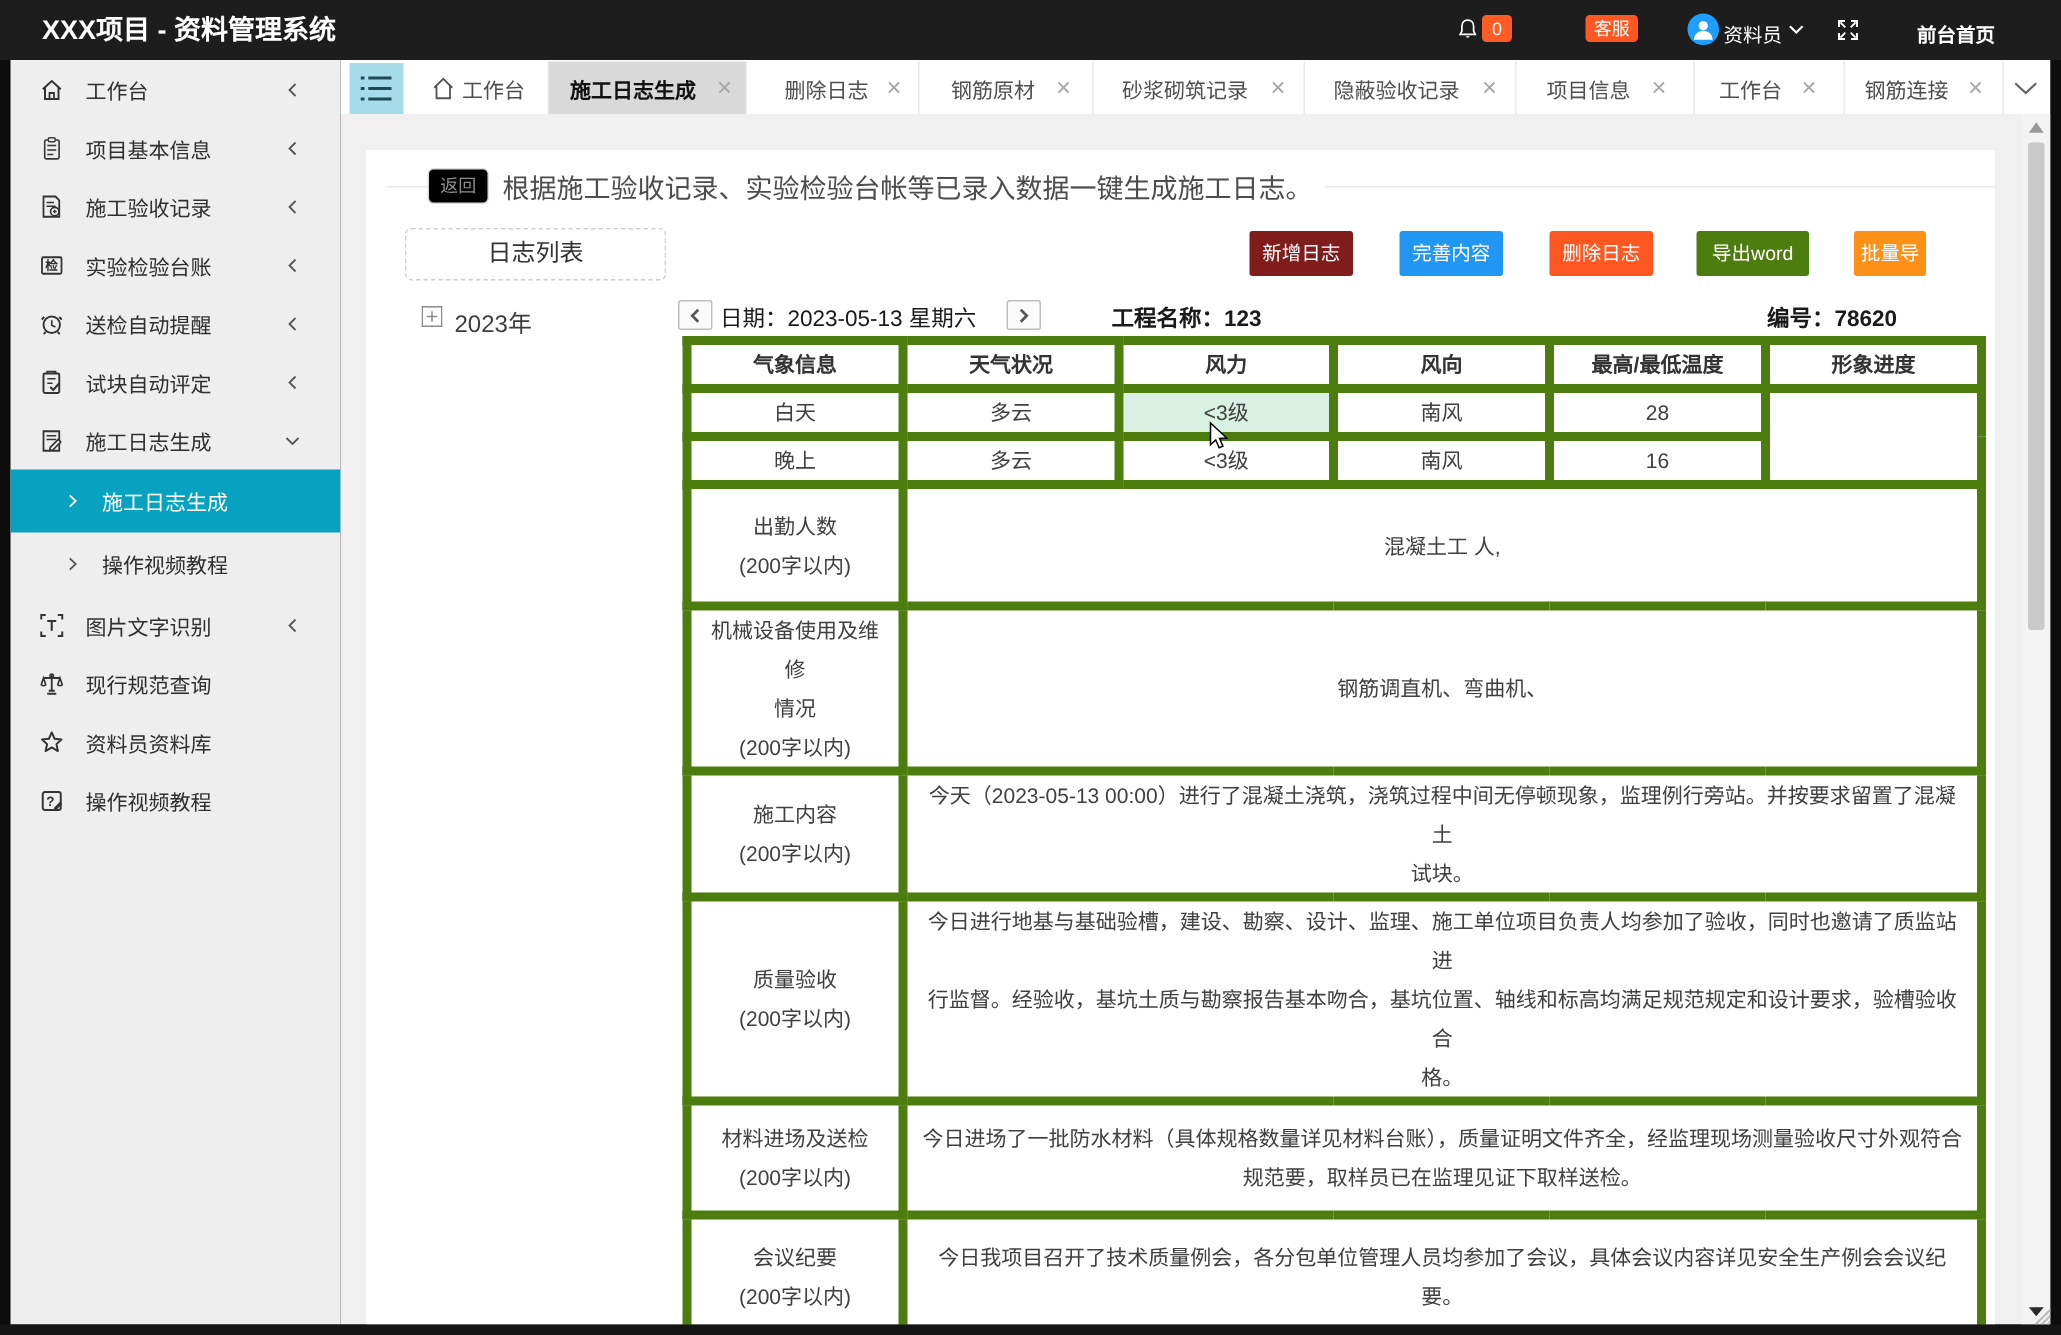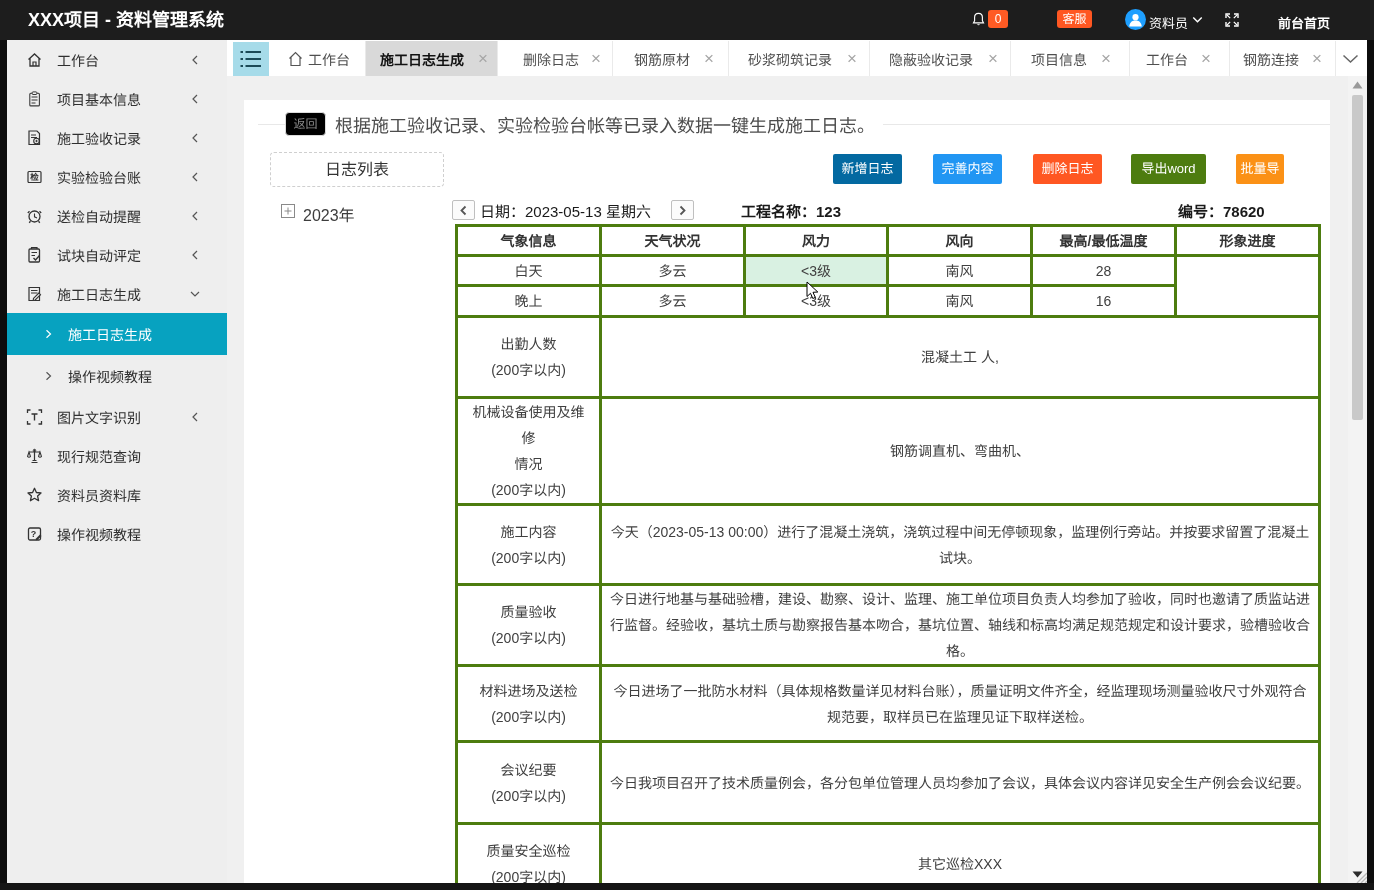--- a/index.html
+++ b/index.html
@@ -29,21 +29,21 @@
 .tab .tt{position:absolute;top:50%;transform:translateY(-50%)}
 .tab .x{position:absolute;top:50%;transform:translateY(-50%);font-size:17px;color:#a6a6a6;font-weight:300}
 .tab{border-right:1px solid #eaeaea}
 #hamb{position:absolute;left:6px;top:2px;width:36px;height:34px;background:#a6dbe9}
 
 #content{position:absolute;left:227px;top:76px;width:1140px;height:807px;background:#f0f0f0}
 #card{position:absolute;left:17px;top:24px;width:1086px;height:783px;background:#fff}
 .pgbtn{position:absolute;width:23px;height:20px;border:1px solid #bfbfbf;border-radius:2px;background:#fbfbfb;text-align:center}
 
 #tbl{position:absolute;left:455px;top:224px;width:864px;border-collapse:collapse;table-layout:fixed}
-#tbl td{border:3px solid #4d7c0f;padding:0 8px;text-align:center;vertical-align:middle;color:#404040;font-size:14px;line-height:26px;overflow:hidden}
+#tbl td{border:6px solid #4d7c0f;padding:0 8px;text-align:center;vertical-align:middle;color:#404040;font-size:14px;line-height:26px;overflow:hidden}
 #tbl tr.hd td{font-weight:bold;color:#333}
 
 #rightframe{position:absolute;left:1367px;top:40px;width:7px;height:850px;background:#0d0d0d}
 #bottomframe{position:absolute;left:0;top:883px;width:1374px;height:7px;background:#151515;z-index:50}
 #vscroll{position:absolute;left:1348px;top:76px;width:19px;height:807px;background:#f3f3f3}
 #vthumb{position:absolute;left:1352px;top:95px;width:11px;height:325px;background:#c9c9c9;border-radius:2px}
 </style>
 </head>
 <body>
 <div id="topbar">
@@ -259,21 +259,21 @@
 <div class="abs" style="left:258px;top:124px;width:1072px;height:1px;background:#e8e8e8"></div>
 <div class="abs" style="left:285px;top:110px;height:28px;background:#fff">
     <div style="display:flex;align-items:center;height:28px">
 <div style="width:41px;height:24px;border:1px solid #dcdcdc;border-radius:4px;color:#8c8c8c;font-size:12px;text-align:center;line-height:22px;background:#000000">返回</div>
 <div style="margin-left:9px;font-size:18px;color:#4d4d4d;padding-right:8px">根据施工验收记录、实验检验台帐等已录入数据一键生成施工日志。</div>
 </div>
   </div>
 
 <div class="abs" style="left:270px;top:152px;width:174px;height:35px;border:1px dashed #cfcfcf;border-radius:4px;font-size:16px;color:#333;text-align:center;line-height:33px">日志列表</div>
 
-<div class="abs" style="left:833px;top:154px;width:69px;height:30px;background:#0369a1;border-radius:2px;color:#fff;font-size:13px;text-align:center;line-height:30px">新增日志</div>
+<div class="abs" style="left:833px;top:154px;width:69px;height:30px;background:#7f1d1d;border-radius:2px;color:#fff;font-size:13px;text-align:center;line-height:30px">新增日志</div>
 <div class="abs" style="left:933px;top:154px;width:69px;height:30px;background:#2196f3;border-radius:2px;color:#fff;font-size:13px;text-align:center;line-height:30px">完善内容</div>
 <div class="abs" style="left:1033px;top:154px;width:69px;height:30px;background:#ff5722;border-radius:2px;color:#fff;font-size:13px;text-align:center;line-height:30px">删除日志</div>
 <div class="abs" style="left:1131px;top:154px;width:75px;height:30px;background:#4d7c0f;border-radius:2px;color:#fff;font-size:13px;text-align:center;line-height:30px">导出word</div>
 <div class="abs" style="left:1236px;top:154px;width:48px;height:30px;background:#fb9116;border-radius:2px;color:#fff;font-size:13px;text-align:center;line-height:30px">批量导出</div>
 
 <svg class="abs" style="left:281px;top:204px" width="14" height="14" viewBox="0 0 14 14">
     <rect x="0.5" y="0.5" width="13" height="13" fill="#fff" stroke="#8a8a8a"></rect>
     <path d="M3.5 7 L10.5 7 M7 3.5 L7 10.5" stroke="#8a8a8a" stroke-width="1"></path>
   </svg>
 <div class="abs" style="left:303px;top:202px;font-size:16px;color:#3d3d3d">2023年</div>

